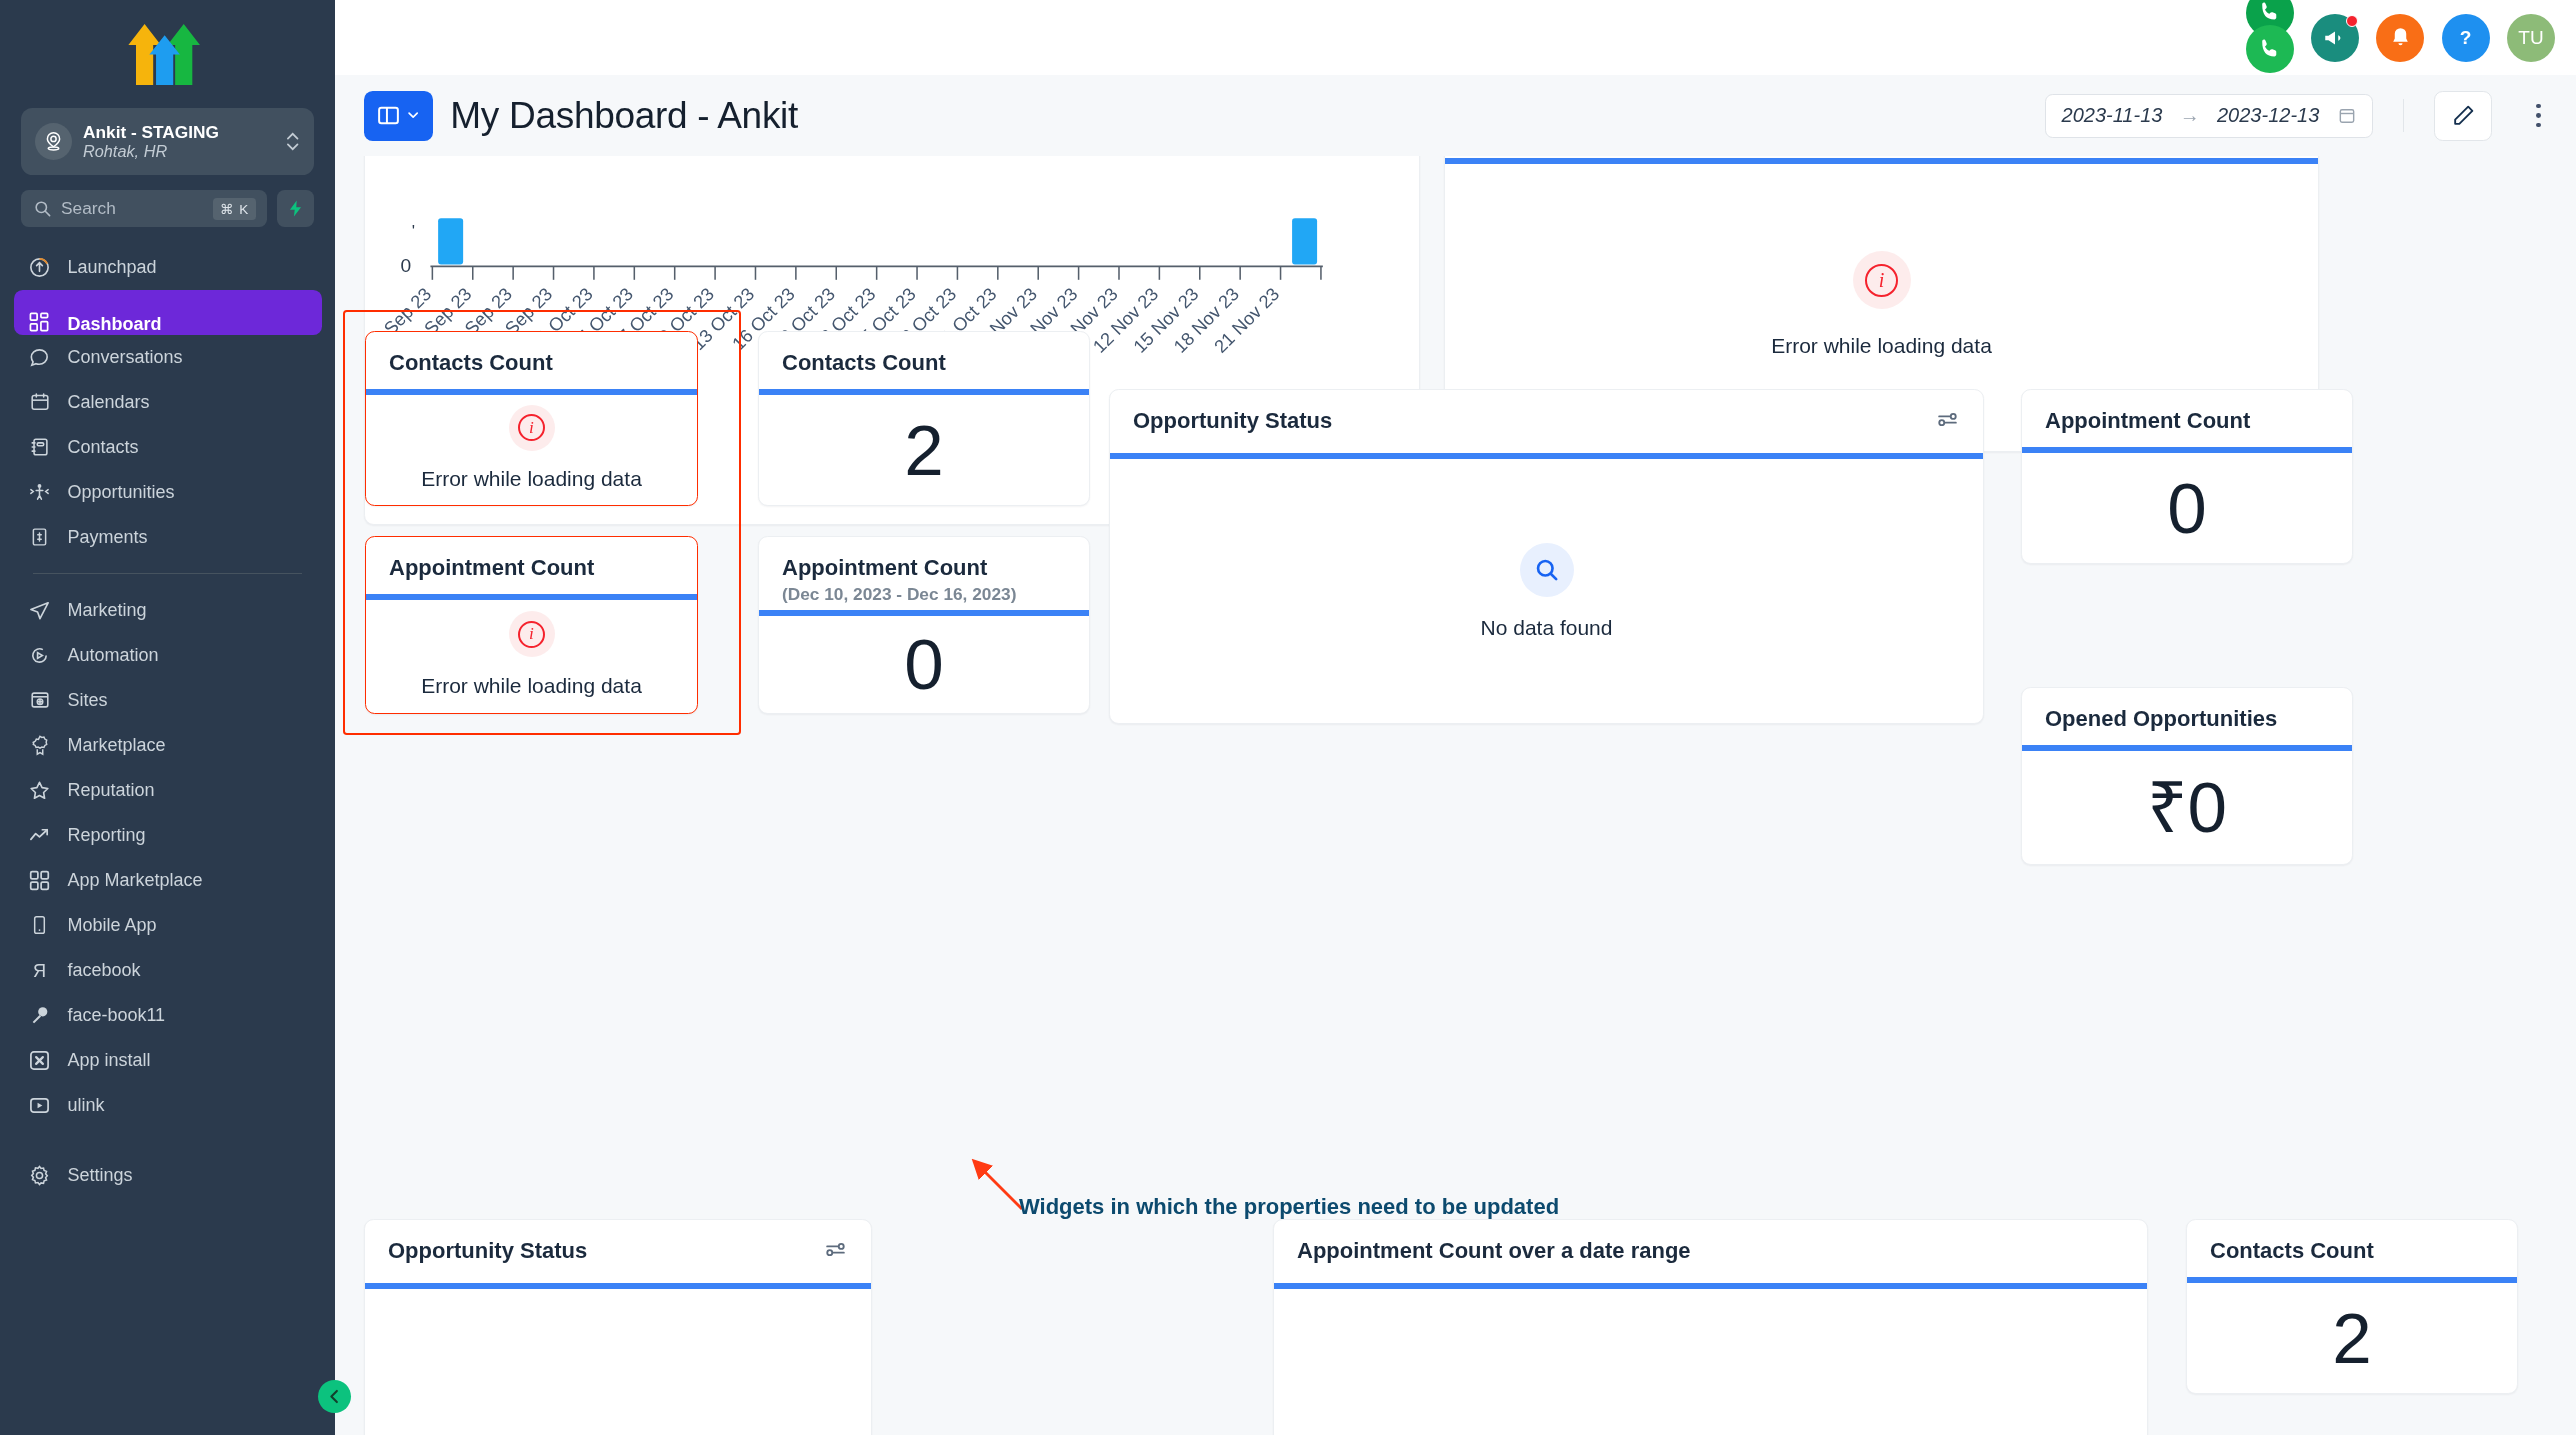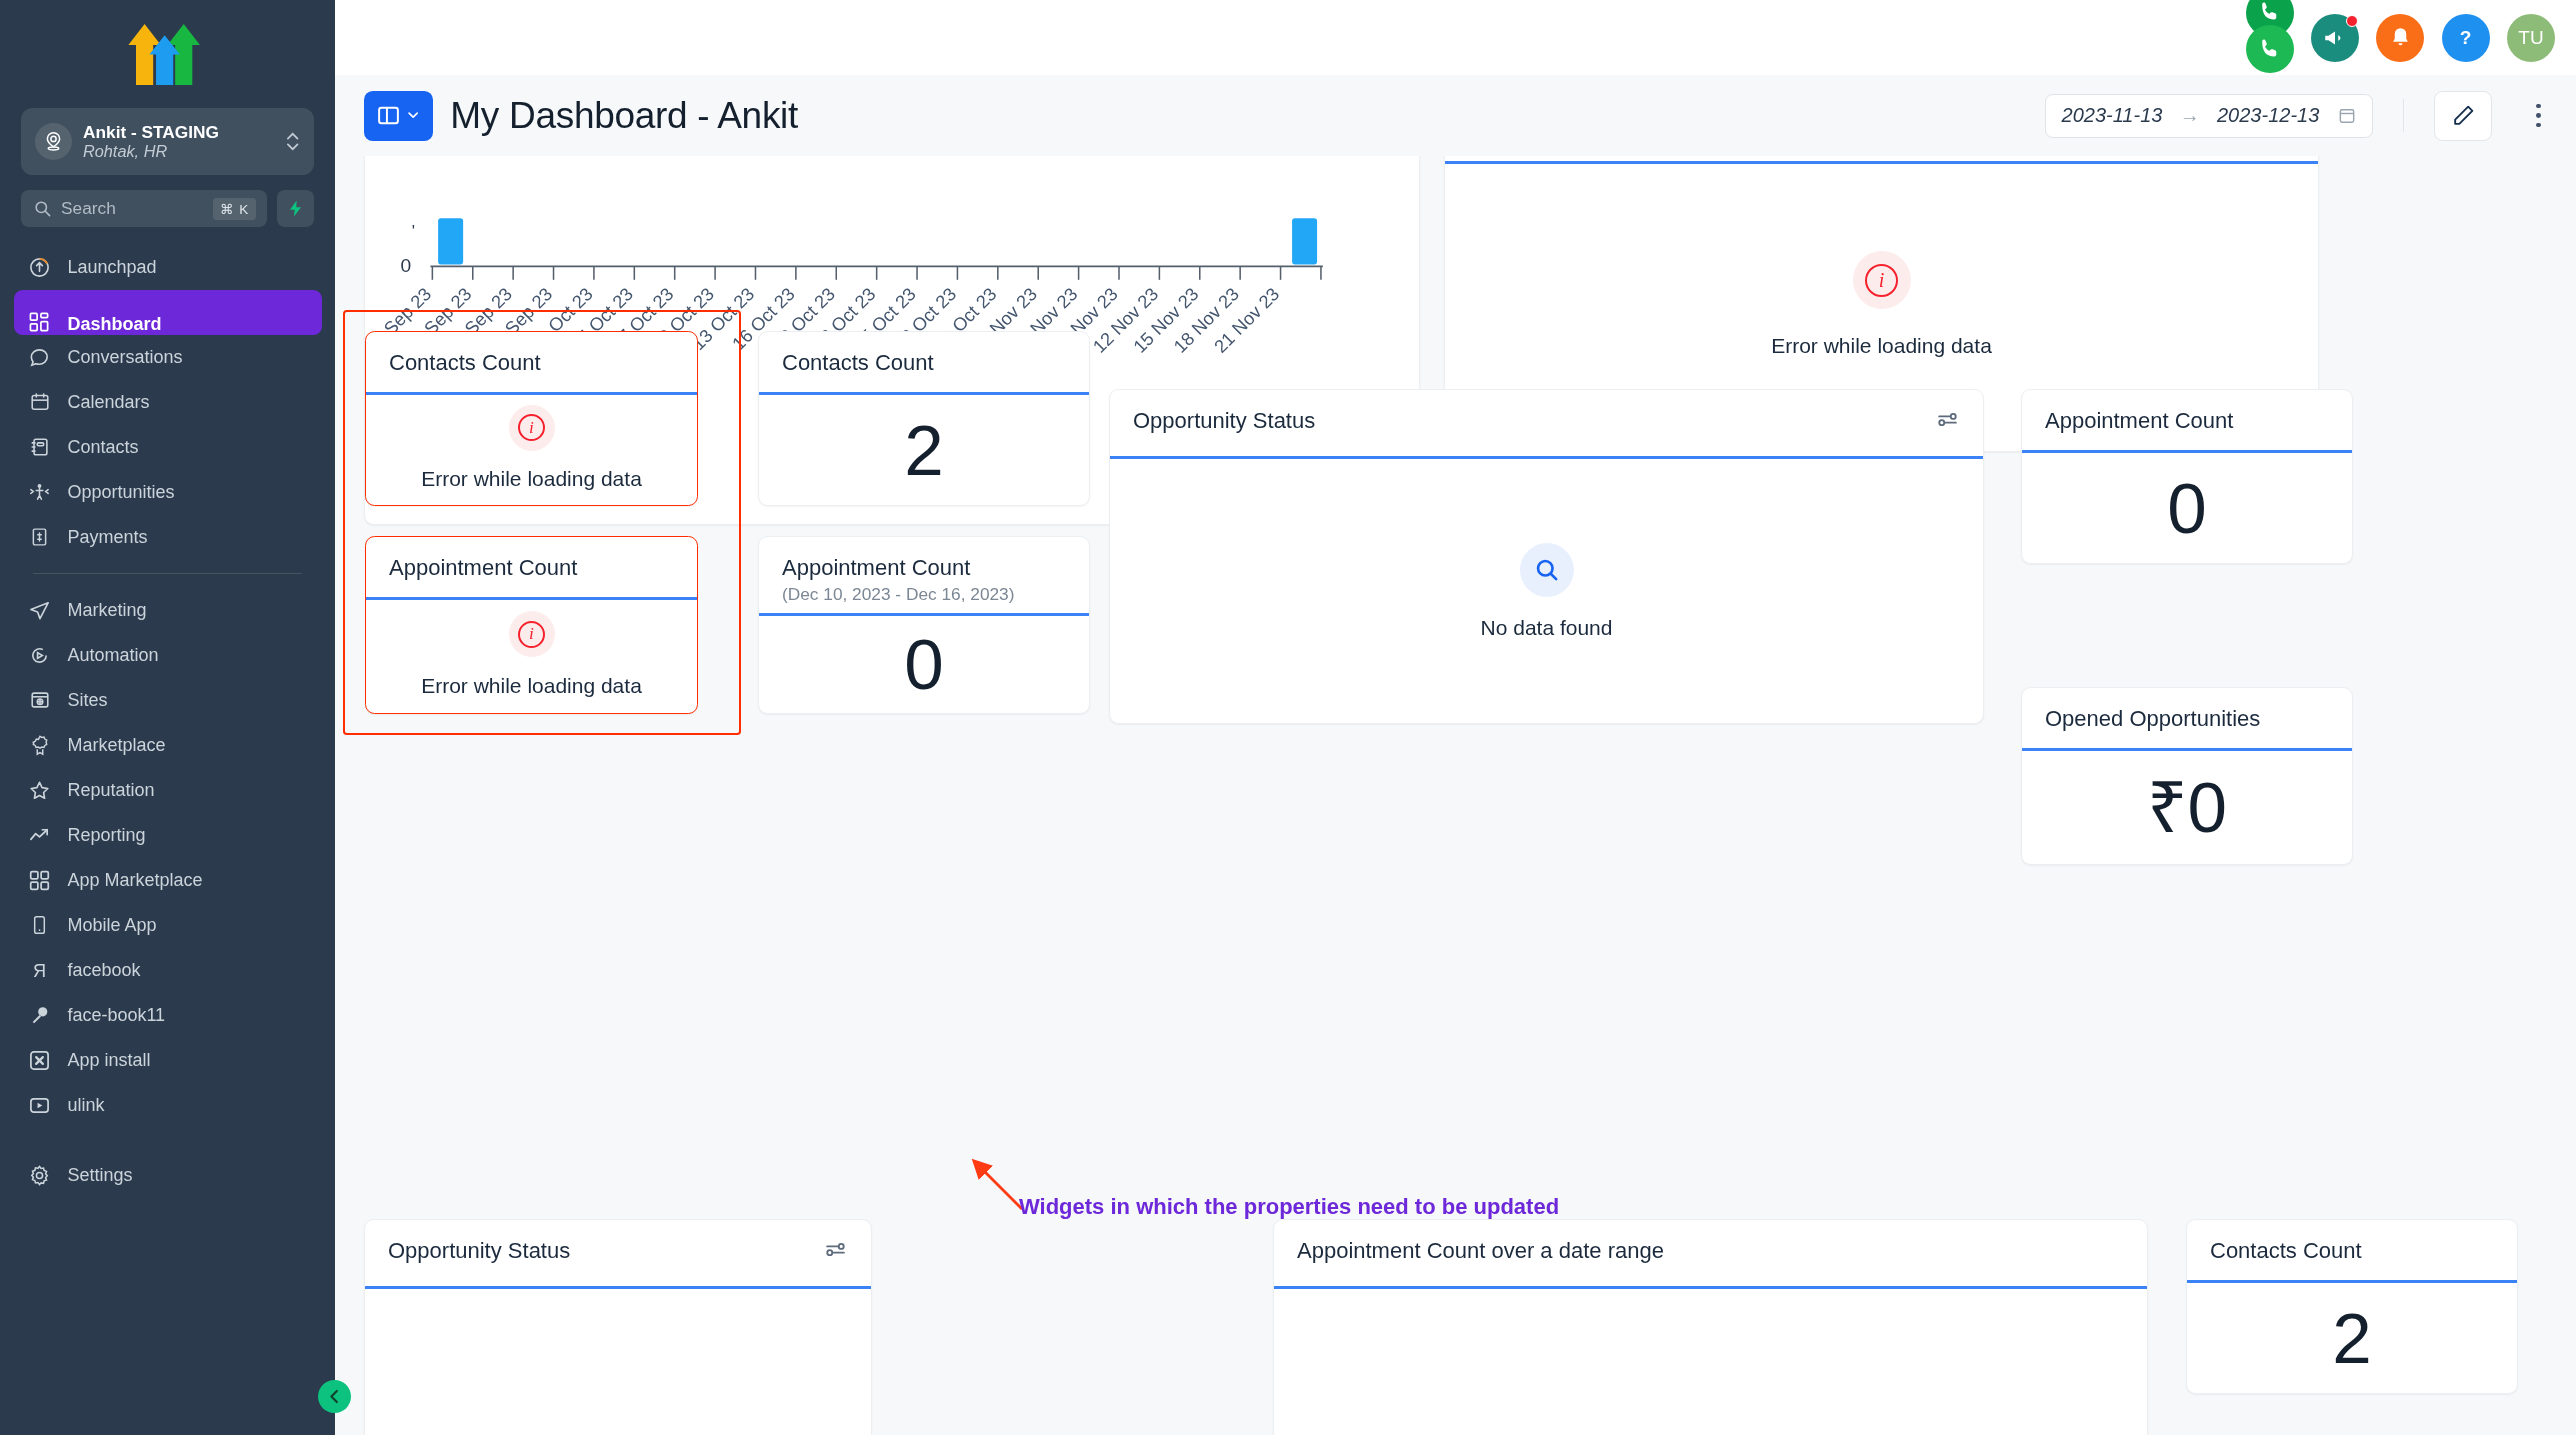--- a/index.html
+++ b/index.html
@@ -119,22 +119,22 @@
 
   
   .canvas { position: relative; flex: 1; overflow: hidden; }
 
   .card {
     position: absolute; background: #ffffff;
     border: 1px solid #eceff2; border-radius: 9.6px;
     box-shadow: 0 1px 1.9px rgba(16,24,40,.05);
   }
   .card-head {
-    padding: 17.3px 23px; border-bottom: 3px solid #3b82f6;
-    display: flex; align-items: flex-start; gap: 9.6px;
+    padding: 17.3px 23px; border-bottom: 6px solid #3b82f6;
+    display: flex; align-items: flex-start; gap: 9.6px; font-weight: bold;
   }
   .card-title { font-size: 22px; color: #1b2a3d; line-height: 27px; }
   .card-sub { font-size: 17.3px; color: #7b8794; line-height: 23px; margin-top: 1.9px; }
   .card-head .spacer { flex: 1; }
   .card-body { position: absolute; left: 0; right: 0; bottom: 0; display: flex; align-items: center; justify-content: center; flex-direction: column; }
 
   .bignum { font-size: 71px; color: #15202e; font-weight: 300; line-height: 77px; }
 
   .err-icon {
     width: 58px; height: 58px; border-radius: 50%;
@@ -155,21 +155,21 @@
   .nodata-text { font-size: 21px; color: #1b2a3d; }
 
   
   .chart-area { position: absolute; inset: 0; }
   .red-outline {
     position: absolute; border: 2.9px solid #ff2d00; border-radius: 3.8px; pointer-events: none;
   }
   .red-card { border: 1.9px solid #ff2d00 !important; }
 
   .annot-text {
-    position: absolute; font-size: 22px; font-weight: bold; color: #6d28d9;
+    position: absolute; font-size: 22px; font-weight: bold; color: #0c4a6e;
     white-space: nowrap;
   }
 </style>
 </head>
 <body>
 
 <div class="app">
 
   <div class="sidebar">
 

